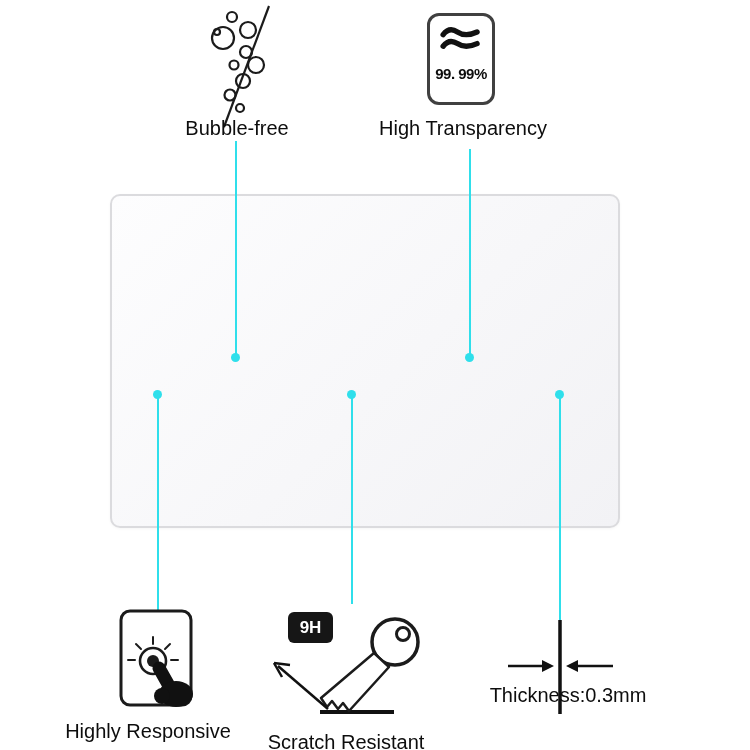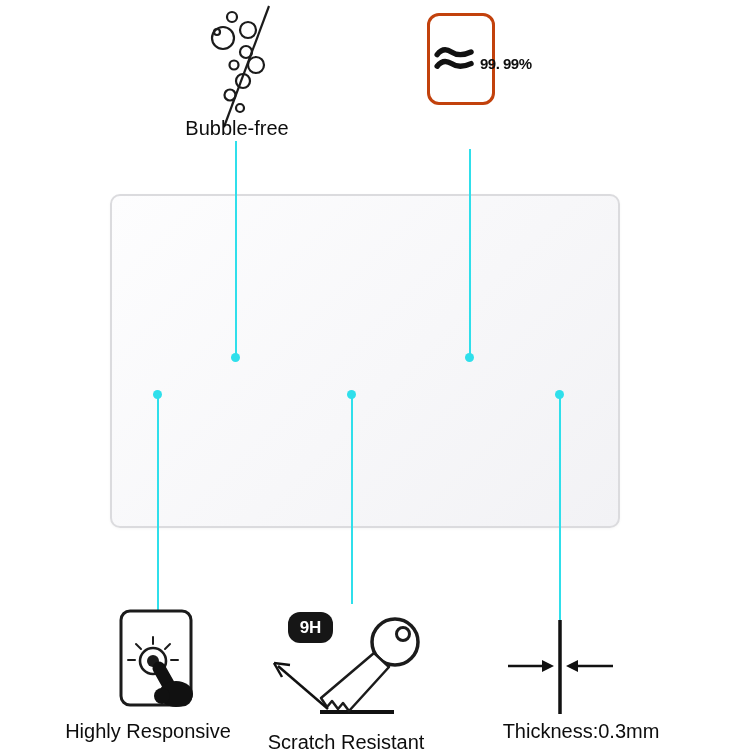--- a/index.html
+++ b/index.html
@@ -15,27 +15,27 @@
   .protector{
     position:absolute;left:110px;top:194px;width:506px;height:330px;
     border:2px solid #dbdbde;border-radius:10px;
     background:linear-gradient(135deg,#fdfdfe 0%,#f7f7f9 55%,#f2f2f5 100%);
     box-shadow:0 1px 3px rgba(0,0,0,0.04);
   }
   .cline{position:absolute;width:2px;background:#2fdfeb;}
   .cdot{position:absolute;width:9px;height:9px;border-radius:50%;background:#2fdfeb;}
   .tbadge{
     position:absolute;left:427px;top:13px;width:62px;height:80px;
-    border:3px solid #c2410c;border-radius:12px;background:#fff;
-    display:flex;align-items:center;padding-top:6px;box-sizing:content-box;
+    border:3px solid #404040;border-radius:12px;background:#fff;
+    display:flex;flex-direction:column;align-items:center;padding-top:6px;box-sizing:content-box;
   }
   .tvalue{font-size:15px;font-weight:600;white-space:nowrap;margin-top:3px;letter-spacing:-0.5px;}
   .hbadge{
     position:absolute;left:288px;top:612px;width:45px;height:31px;
-    background:#161616;border-radius:12px;color:#fff;font-size:17px;font-weight:bold;
+    background:#161616;border-radius:6px;color:#fff;font-size:17px;font-weight:bold;
     display:flex;align-items:center;justify-content:center;z-index:3;
   }
 </style>
 </head>
 <body>
 
 <div id="stage">
 
   <div class="protector"></div>
 
@@ -64,20 +64,21 @@
     <span>
       <svg width="50" height="36" viewBox="0 0 56 36">
         <g fill="none" stroke="#111" stroke-width="6" stroke-linecap="round">
           <path d="M8,12 Q15,3 24,9 T46,9"></path>
           <path d="M8,25 Q15,16 24,22 T46,22"></path>
         </g>
       </svg>
     </span>
     <span class="tvalue">99. 99%</span>
   </div>
+  <div class="label" style="left:463px;top:117px;">High Transparency</div>
   <div class="cline" style="left:469px;top:149px;height:205px;"></div>
   <div class="cdot" style="left:465px;top:353px;"></div>
 
   <div class="cdot" style="left:153px;top:390px;"></div>
   <div class="cline" style="left:157px;top:398px;height:212px;"></div>
   <div class="abs" style="left:118px;top:608px;">
     <svg width="85" height="102" viewBox="0 0 85 102">
       <rect x="3" y="3" width="70" height="94" rx="9" fill="#fff" stroke="#1b1b1b" stroke-width="3"></rect>
       <g stroke="#1b1b1b" stroke-width="2" stroke-linecap="round">
         <line x1="17" y1="52" x2="10" y2="52"></line>
@@ -115,15 +116,15 @@
   <div class="cline" style="left:559px;top:398px;height:222px;"></div>
   <div class="abs" style="left:498px;top:618px;">
     <svg width="125" height="98" viewBox="0 0 125 98">
       <line x1="62" y1="2" x2="62" y2="96" stroke="#111" stroke-width="3.5"></line>
       <line x1="10" y1="48" x2="46" y2="48" stroke="#111" stroke-width="2.5"></line>
       <polygon points="56,48 44,42 44,54" fill="#111"></polygon>
       <line x1="115" y1="48" x2="78" y2="48" stroke="#111" stroke-width="2.5"></line>
       <polygon points="68,48 80,42 80,54" fill="#111"></polygon>
     </svg>
   </div>
-  <div class="label" style="left:568px;top:720px;margin-left:13px;">Thickness:0.3mm</div>
+  <div class="label" style="left:568px;top:684px;">Thickness:0.3mm</div>
 
 </div>
 
 </body></html>

